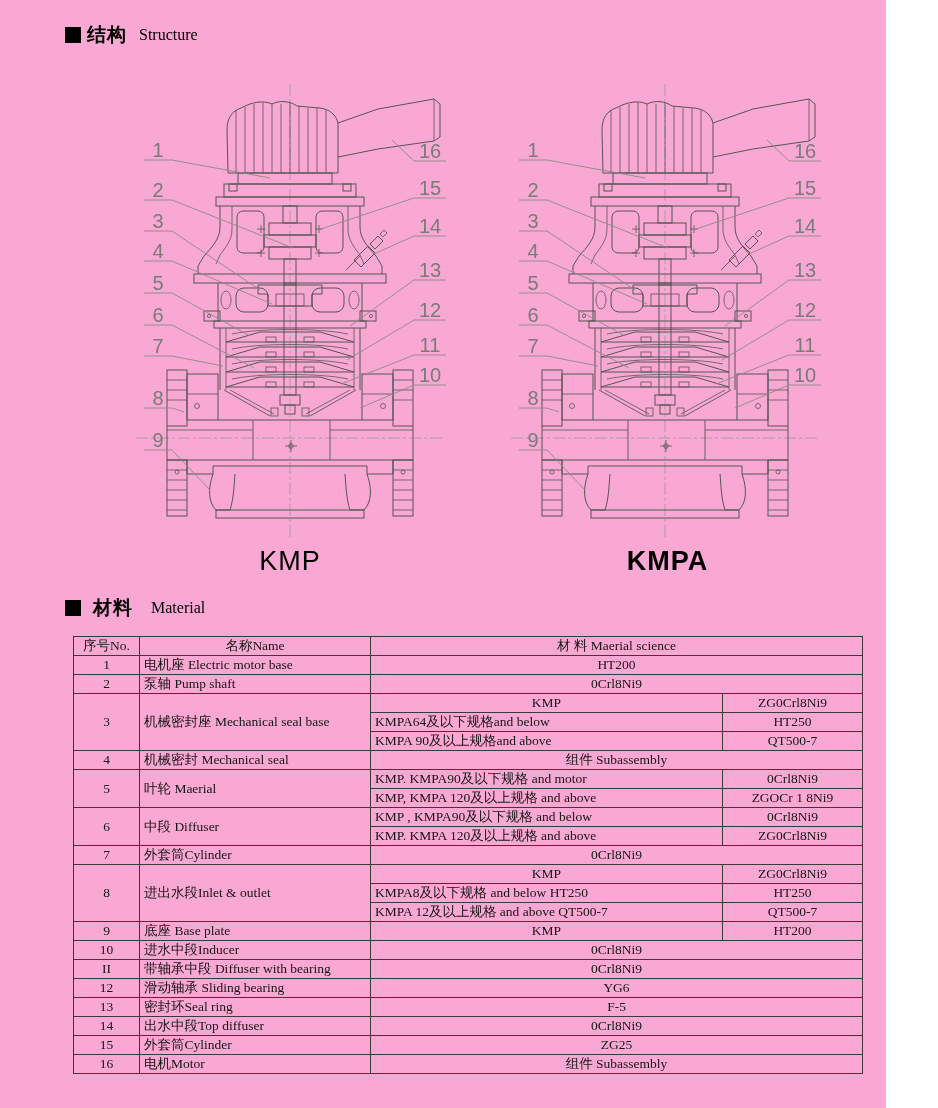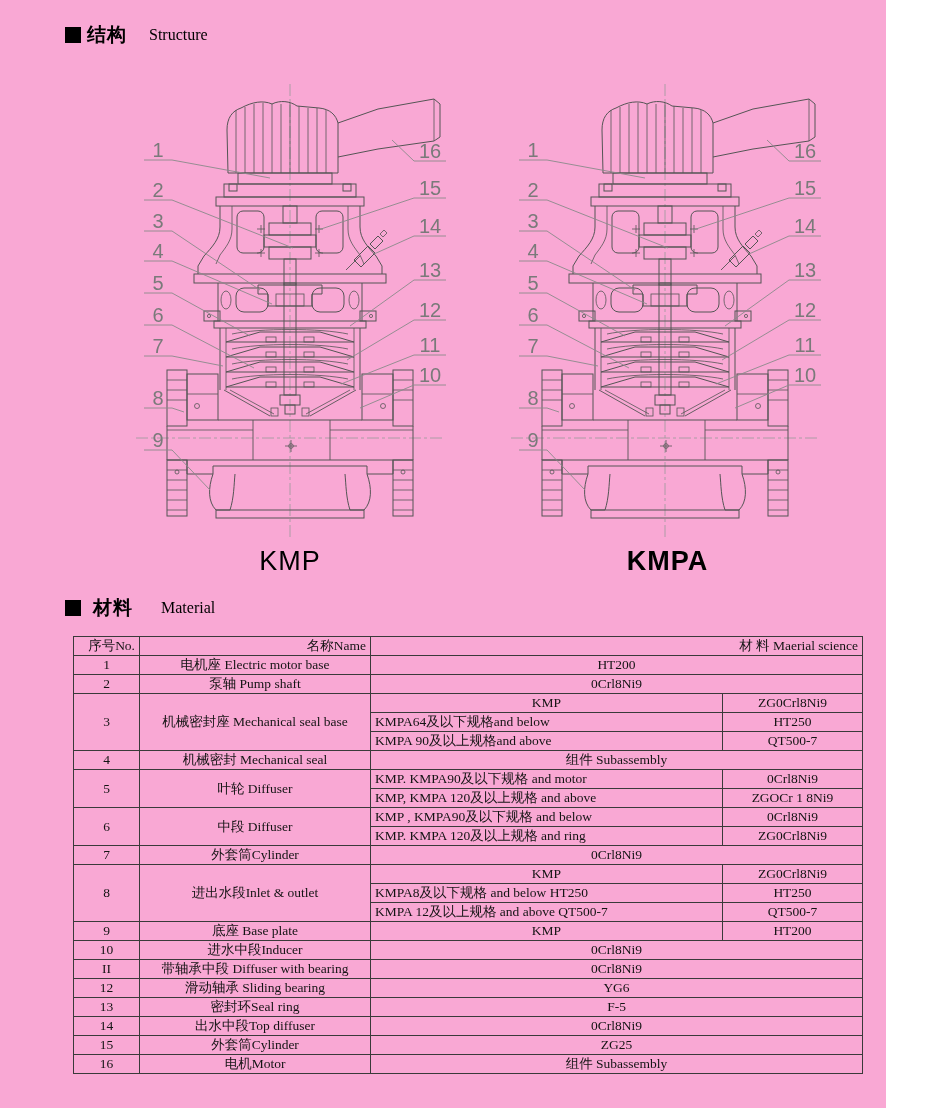--- a/index.html
+++ b/index.html
@@ -1,33 +1,33 @@
 <!DOCTYPE html>
 <html><head>
 <meta charset="utf-8">
 <style>
   html,body{margin:0;padding:0;background:#fff;}
   #page{position:relative;width:886px;height:1108px;background:#f9a8d4;overflow:hidden;
         font-family:"Liberation Serif","DejaVu Serif",serif;color:#111;}
   .sec-header{position:absolute;left:65px;display:flex;align-items:center;gap:6px;}
   .sq{display:inline-block;width:16px;height:16px;background:#000;}
   .cn{font-size:19px;font-weight:bold;color:#000;letter-spacing:1px;}
-  .en{font-size:16px;color:#000;margin-left:16px;font-family:Liberation Serif, serif;}
+  .en{font-size:16px;color:#000;margin-left:6px;font-family:Liberation Serif, serif;}
   .caption{position:absolute;top:546px;font-family:"Liberation Sans","DejaVu Sans",sans-serif;
            font-size:27px;color:#000;text-align:center;letter-spacing:1px;}
   #diagram-svg{position:absolute;left:120px;top:78px;}
 
   table.mat{position:absolute;left:73px;top:636px;border-collapse:collapse;table-layout:fixed;
             width:789px;}
   table.mat td{border:1px solid #3a3a3a;height:18px;line-height:18px;font-size:13.5px;
                padding:0 4px;overflow:hidden;white-space:nowrap;color:#141414;}
   td.ct{text-align:center;}
-  td.nm{text-align:center;padding-left:16px;}
+  td.nm{text-align:left;padding-left:16px;}
   td.sp{text-align:left;padding-left:6px;margin-left:24px;}
-  .hd td{text-align:right;}
+  .hd td{text-align:center;}
 </style>
 </head>
 <body>
 <div id="page">
 
 <div class="sec-header" style="top:22px;">
   <span class="sq"></span>
   <span class="cn">结构</span>
   <span class="en">Structure</span>
 </div>
@@ -252,36 +252,36 @@
     <td class="sp">KMPA 90及以上规格and above</td>
     <td class="ct">QT500-7</td>
   </tr>
   <tr>
     <td class="ct">4</td>
     <td class="nm">机械密封  Mechanical seal</td>
     <td colspan="2" class="ct">组件  Subassembly</td>
   </tr>
   <tr>
     <td class="ct" rowspan="2">5</td>
-    <td class="nm" rowspan="2">叶轮  Diffuser</td>
+    <td class="nm" rowspan="2">叶轮  Maerial</td>
     <td class="sp">KMP. KMPA90及以下规格  and motor</td>
     <td class="ct">0Crl8Ni9</td>
   </tr>
   <tr>
     <td class="sp">KMP, KMPA 120及以上规格  and above</td>
     <td class="ct">ZGOCr 1 8Ni9</td>
   </tr>
   <tr>
     <td class="ct" rowspan="2">6</td>
     <td class="nm" rowspan="2">中段  Diffuser</td>
     <td class="sp">KMP , KMPA90及以下规格  and below</td>
     <td class="ct">0Crl8Ni9</td>
   </tr>
   <tr>
-    <td class="sp">KMP. KMPA 120及以上规格  and ring</td>
+    <td class="sp">KMP. KMPA 120及以上规格  and above</td>
     <td class="ct">ZG0Crl8Ni9</td>
   </tr>
   <tr>
     <td class="ct">7</td>
     <td class="nm">外套筒Cylinder</td>
     <td colspan="2" class="ct">0Crl8Ni9</td>
   </tr>
   <tr>
     <td class="ct" rowspan="3">8</td>
     <td class="nm" rowspan="3">进出水段Inlet &amp; outlet</td>

